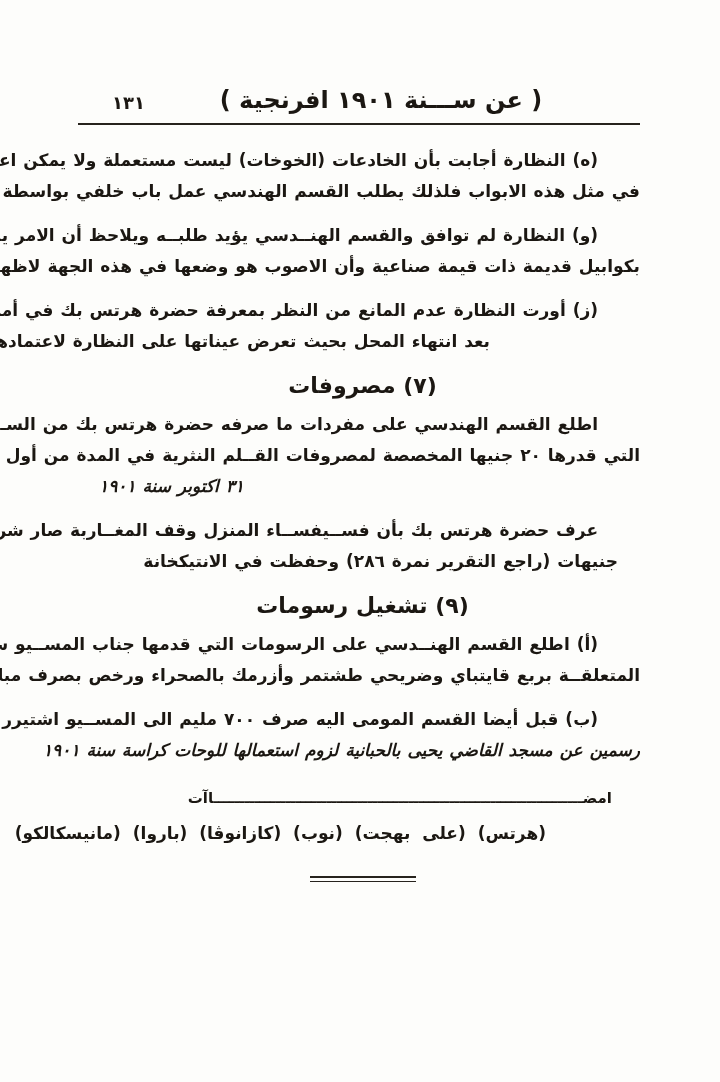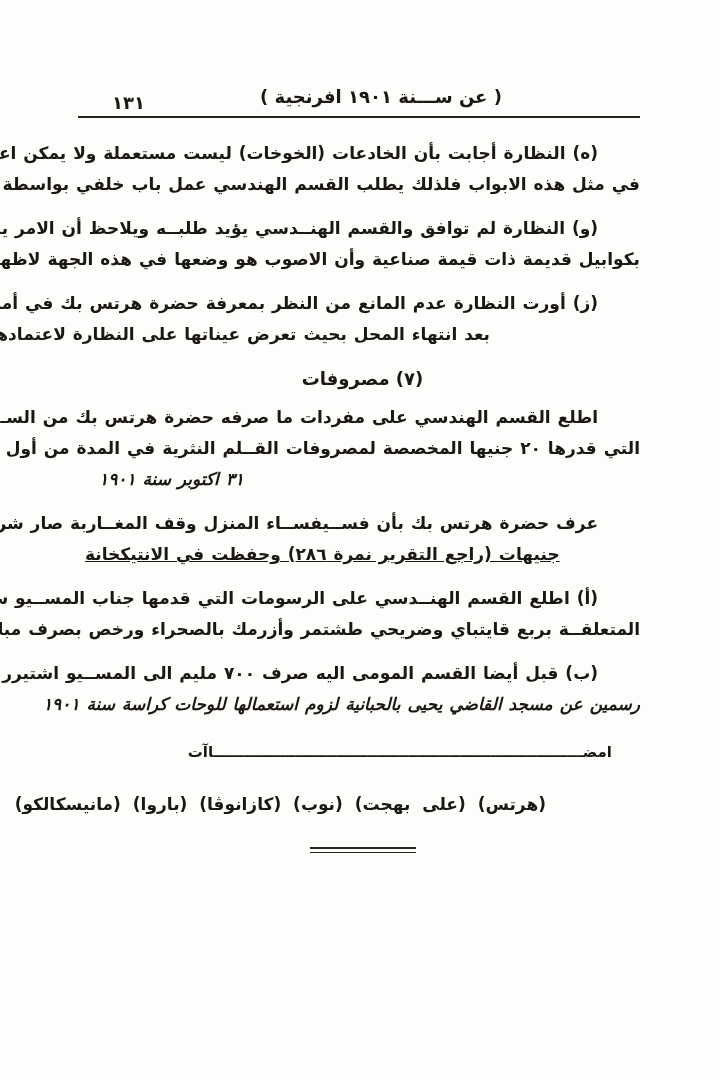--- a/index.html
+++ b/index.html
@@ -22,21 +22,21 @@
     font-family: "DejaVu Sans", sans-serif;
     font-weight: bold;
   }
   .page-header {
     position: relative;
     padding-top: 86px;
   }
   .header-title {
     text-align: center;
     padding-left: 42px;       
-    font-size: 18px;
+    font-size: 24px;
     letter-spacing: 0.5px;
     white-space: nowrap;
   }
   .page-number {
     position: absolute;
     top: 92px;
     left: 112px;
     font-size: 18px;
     letter-spacing: 2px;
     text-align: right;
@@ -53,40 +53,40 @@
   .line {
     font-size: 17px;
     line-height: 31px;
     text-align: right;
     white-space: nowrap;
     word-spacing: 1px;
   }
   .first   { padding-right: 42px; }          
   .tail-center-lg { text-align: center; padding-right: 150px; white-space: nowrap; }
   .tail-center-md { text-align: center; padding-right: 115px; white-space: nowrap; }
-  .tail-center-sm { text-align: left; padding-right: 22px;  white-space: nowrap; text-decoration: underline; }
+  .tail-center-sm { text-align: right; padding-right: 22px;  white-space: nowrap; }
   .tail-left      { text-align: left;   padding-left: 14px;   white-space: nowrap; font-style: italic; }
   .heading {
     text-align: center;
-    font-size: 18px;
+    font-size: 22px;
     line-height: 26px;
     margin: 16px 0 10px 0;
     white-space: nowrap;
   }
   .sig-label {
     margin-top: 17px;
     font-size: 15px;
     line-height: 30px;
     text-align: right;
     padding-right: 28px;
     white-space: nowrap;
     overflow: hidden;
   }
   .sig-names {
-    margin-top: 22px;
+    margin-top: 5px;
     font-size: 17px;
     line-height: 30px;
     text-align: center;
     padding-right: 94px;   
     white-space: nowrap;
     word-spacing: 6px;
   }
   .end-rule {
     width: 106px;
     height: 3px;
@@ -130,20 +130,21 @@
       <div class="line">التي قدرها ٢٠ جنيها المخصصة لمصروفات القــلم النثرية في المدة من أول ابريل الى</div>
       <div class="line tail-left">٣١ اكتوبر سنة ١٩٠١</div>
     </div>
 
 
     <div class="para">
       <div class="line first">عرف حضرة هرتس بك بأن فســيفســاء المنزل وقف المغــاربة صار شراؤها بمبلغ خمسة</div>
       <div class="line tail-center-sm">جنيهات (راجع التقرير نمرة ٢٨٦) وحفظت في الانتيكخانة</div>
     </div>
 
+    <div class="heading">(٩) تشغيل رسومات</div>
 
     <div class="para">
       <div class="line first">(أ)  اطلع القسم الهنــدسي على الرسومات التي قدمها جناب المســيو سيلڤاني</div>
       <div class="line">المتعلقــة بربع قايتباي وضريحي طشتمر وأزرمك بالصحراء ورخص بصرف مبلغ</div>
     </div>
 
     <div class="para">
       <div class="line first">(ب)  قبل أيضا القسم المومى اليه صرف ٧٠٠ مليم الى المســيو اشتيرر نظير تشغيل</div>
       <div class="line tail-left">رسمين عن مسجد القاضي يحيى بالحبانية لزوم استعمالها للوحات كراسة سنة ١٩٠١</div>
     </div>

